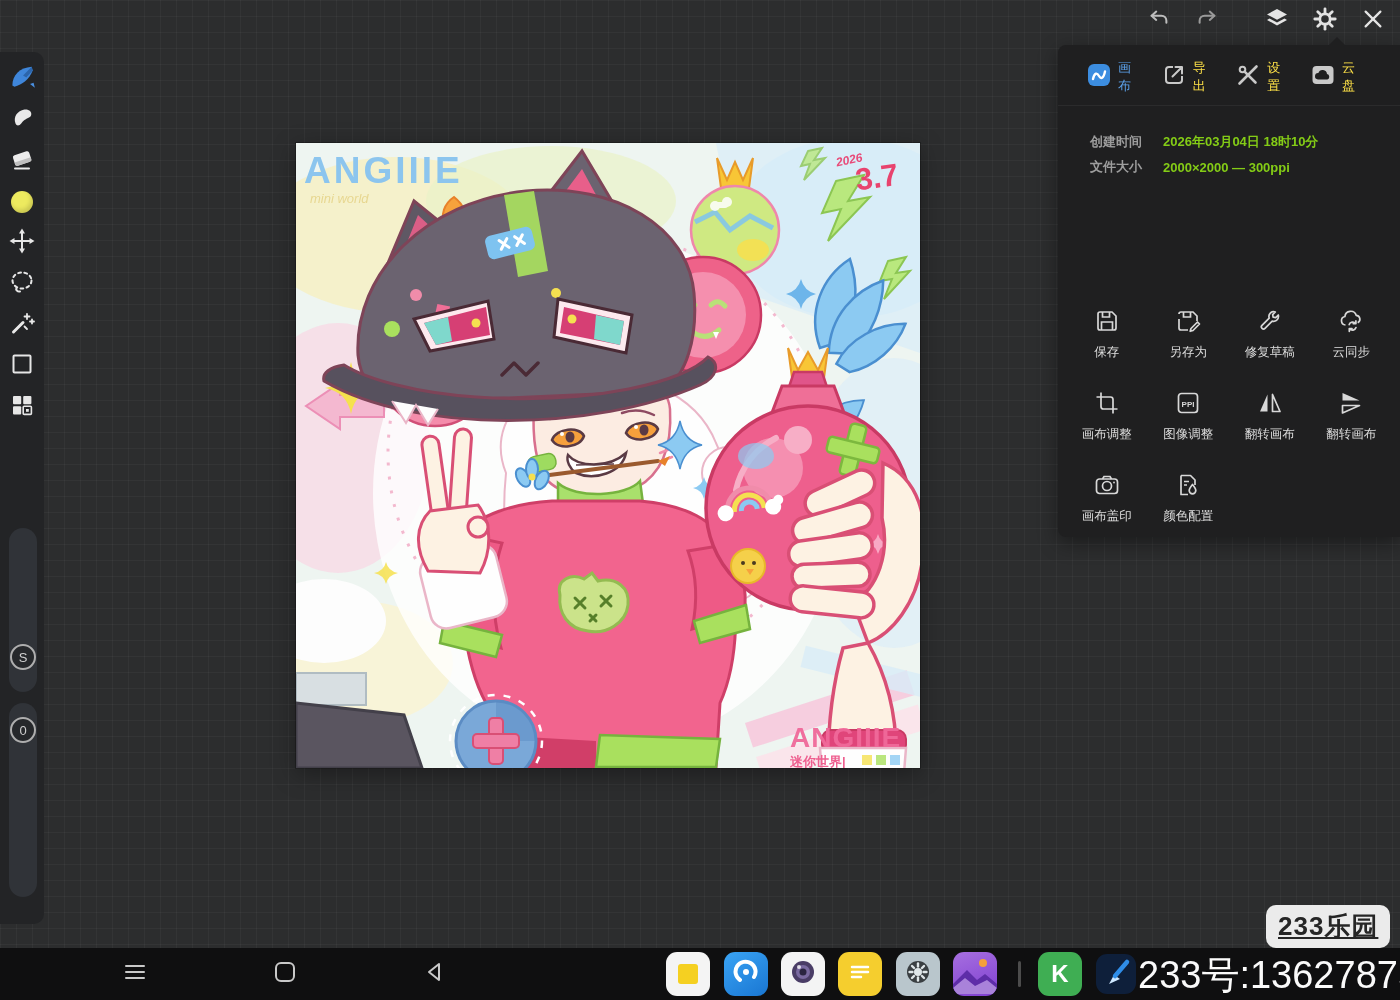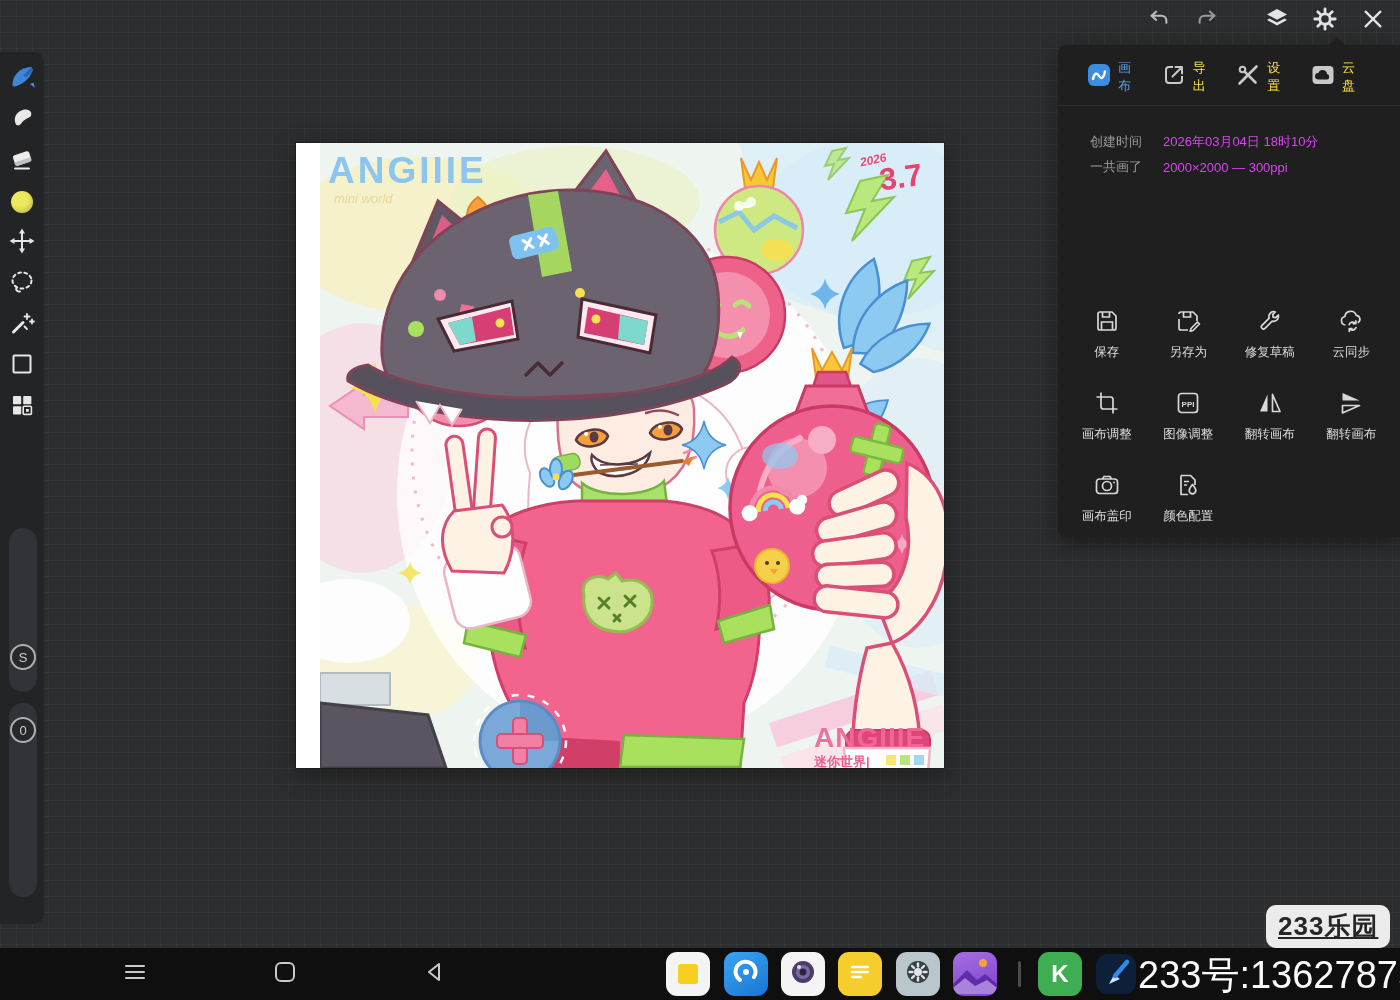--- a/index.html
+++ b/index.html
@@ -23,35 +23,35 @@
   .slider-track{position:absolute;width:28px;background:#303338;border-radius:14px;z-index:21;}
   .track-size{left:9px;top:528px;height:164px;}
   .track-opacity{left:9px;top:703px;height:194px;}
   .slider-handle{position:absolute;left:50%;transform:translateX(-50%);width:26px;height:26px;border-radius:50%;
     background:#26282b;border:2px solid #aeaeae;color:#cfcfcf;font-size:13px;display:flex;align-items:center;
     justify-content:center;box-sizing:border-box;cursor:pointer;}
   .handle-s{bottom:22px;}
   .handle-o{top:14px;}
   
   .canvas-wrap{position:absolute;left:296px;top:143px;width:624px;height:625px;background:#fff;
-    box-shadow:0 0 0 1px rgba(0,0,0,.25), 0 6px 22px rgba(0,0,0,.35);z-index:10;cursor:crosshair;padding-left:24px;}
+    box-shadow:0 0 0 1px rgba(0,0,0,.25), 0 6px 22px rgba(0,0,0,.35);z-index:10;cursor:crosshair;}
   .canvas-wrap svg{display:block;}
   
   .panel{position:absolute;left:1058px;top:45px;width:342px;height:492px;background:#1f1f20;
     border-radius:8px 0 0 8px;z-index:25;box-shadow:0 6px 20px rgba(0,0,0,.4);}
   .panel-pointer{position:absolute;top:-8px;left:270px;width:0;height:0;
     border-left:9px solid transparent;border-right:9px solid transparent;border-bottom:9px solid #1f1f20;}
   .tabs{display:flex;justify-content:space-between;padding:14px 34px 10px 28px;border-bottom:1px solid #2b2b2c;}
   .tab{display:flex;flex-direction:row;align-items:center;gap:6px;cursor:pointer;width:56px;}
   .tab-label{font-size:13px;color:#fde047;}
   .tab.active .tab-label{color:#5ba0e8;}
   .info{position:absolute;left:32px;right:16px;top:84px;}
-  .info-row{display:flex;height:25.6px;align-items:center;font-size:13px;}
+  .info-row{display:flex;height:25.6px;align-items:center;font-size:13px;font-weight:bold;}
   .info-label{width:73px;color:#9d9d9d;}
-  .info-value{color:#d946ef;}
+  .info-value{color:#84cc16;}
   .actions{position:absolute;left:8px;right:8px;top:262px;display:grid;grid-template-columns:repeat(4,1fr);row-gap:28px;}
   .action{display:flex;flex-direction:column;align-items:center;gap:5px;cursor:pointer;}
   .action-label{font-size:12.5px;color:#dedede;white-space:nowrap;}
   
   .taskbar{position:absolute;left:0;bottom:0;width:1400px;height:52px;background:#0f0f10;z-index:40;}
   .nav-btn{position:absolute;top:0;height:52px;width:60px;display:flex;align-items:center;justify-content:center;cursor:pointer;}
   .nav-menu{left:105px;} .nav-recents{left:255px;} .nav-back{left:405px;}
   .app-icon{position:absolute;top:4px;width:44px;height:44px;border-radius:11px;display:flex;align-items:center;
     justify-content:center;cursor:pointer;overflow:hidden;}
   .tb-sep{position:absolute;top:13px;left:1018px;width:3px;height:26px;background:#4c4c4c;border-radius:2px;}
@@ -522,21 +522,21 @@
         <span class="tab-label">云盘</span>
       </div>
     </div>
 
     <div class="info">
       <div class="info-row">
           <span class="info-label">创建时间</span>
           <span class="info-value">2026年03月04日  18时10分</span>
         </div>
       <div class="info-row">
-          <span class="info-label">一共画了</span>
+          <span class="info-label">文件大小</span>
           <span class="info-value">2000×2000  —  300ppi</span>
         </div>
     </div>
 
     <div class="actions">
       <div class="action">
         <span><svg width="28" height="28" viewBox="0 0 28 28" fill="none" stroke="#d8d8d8" stroke-width="1.7">
               <path d="M5 7 a2 2 0 0 1 2 -2 h12 l4 4 v12 a2 2 0 0 1 -2 2 H7 a2 2 0 0 1 -2 -2 Z"></path>
               <path d="M9.5 5 v5 h7 v-5"></path>
               <path d="M8.5 23 v-8 h11 v8"></path>

